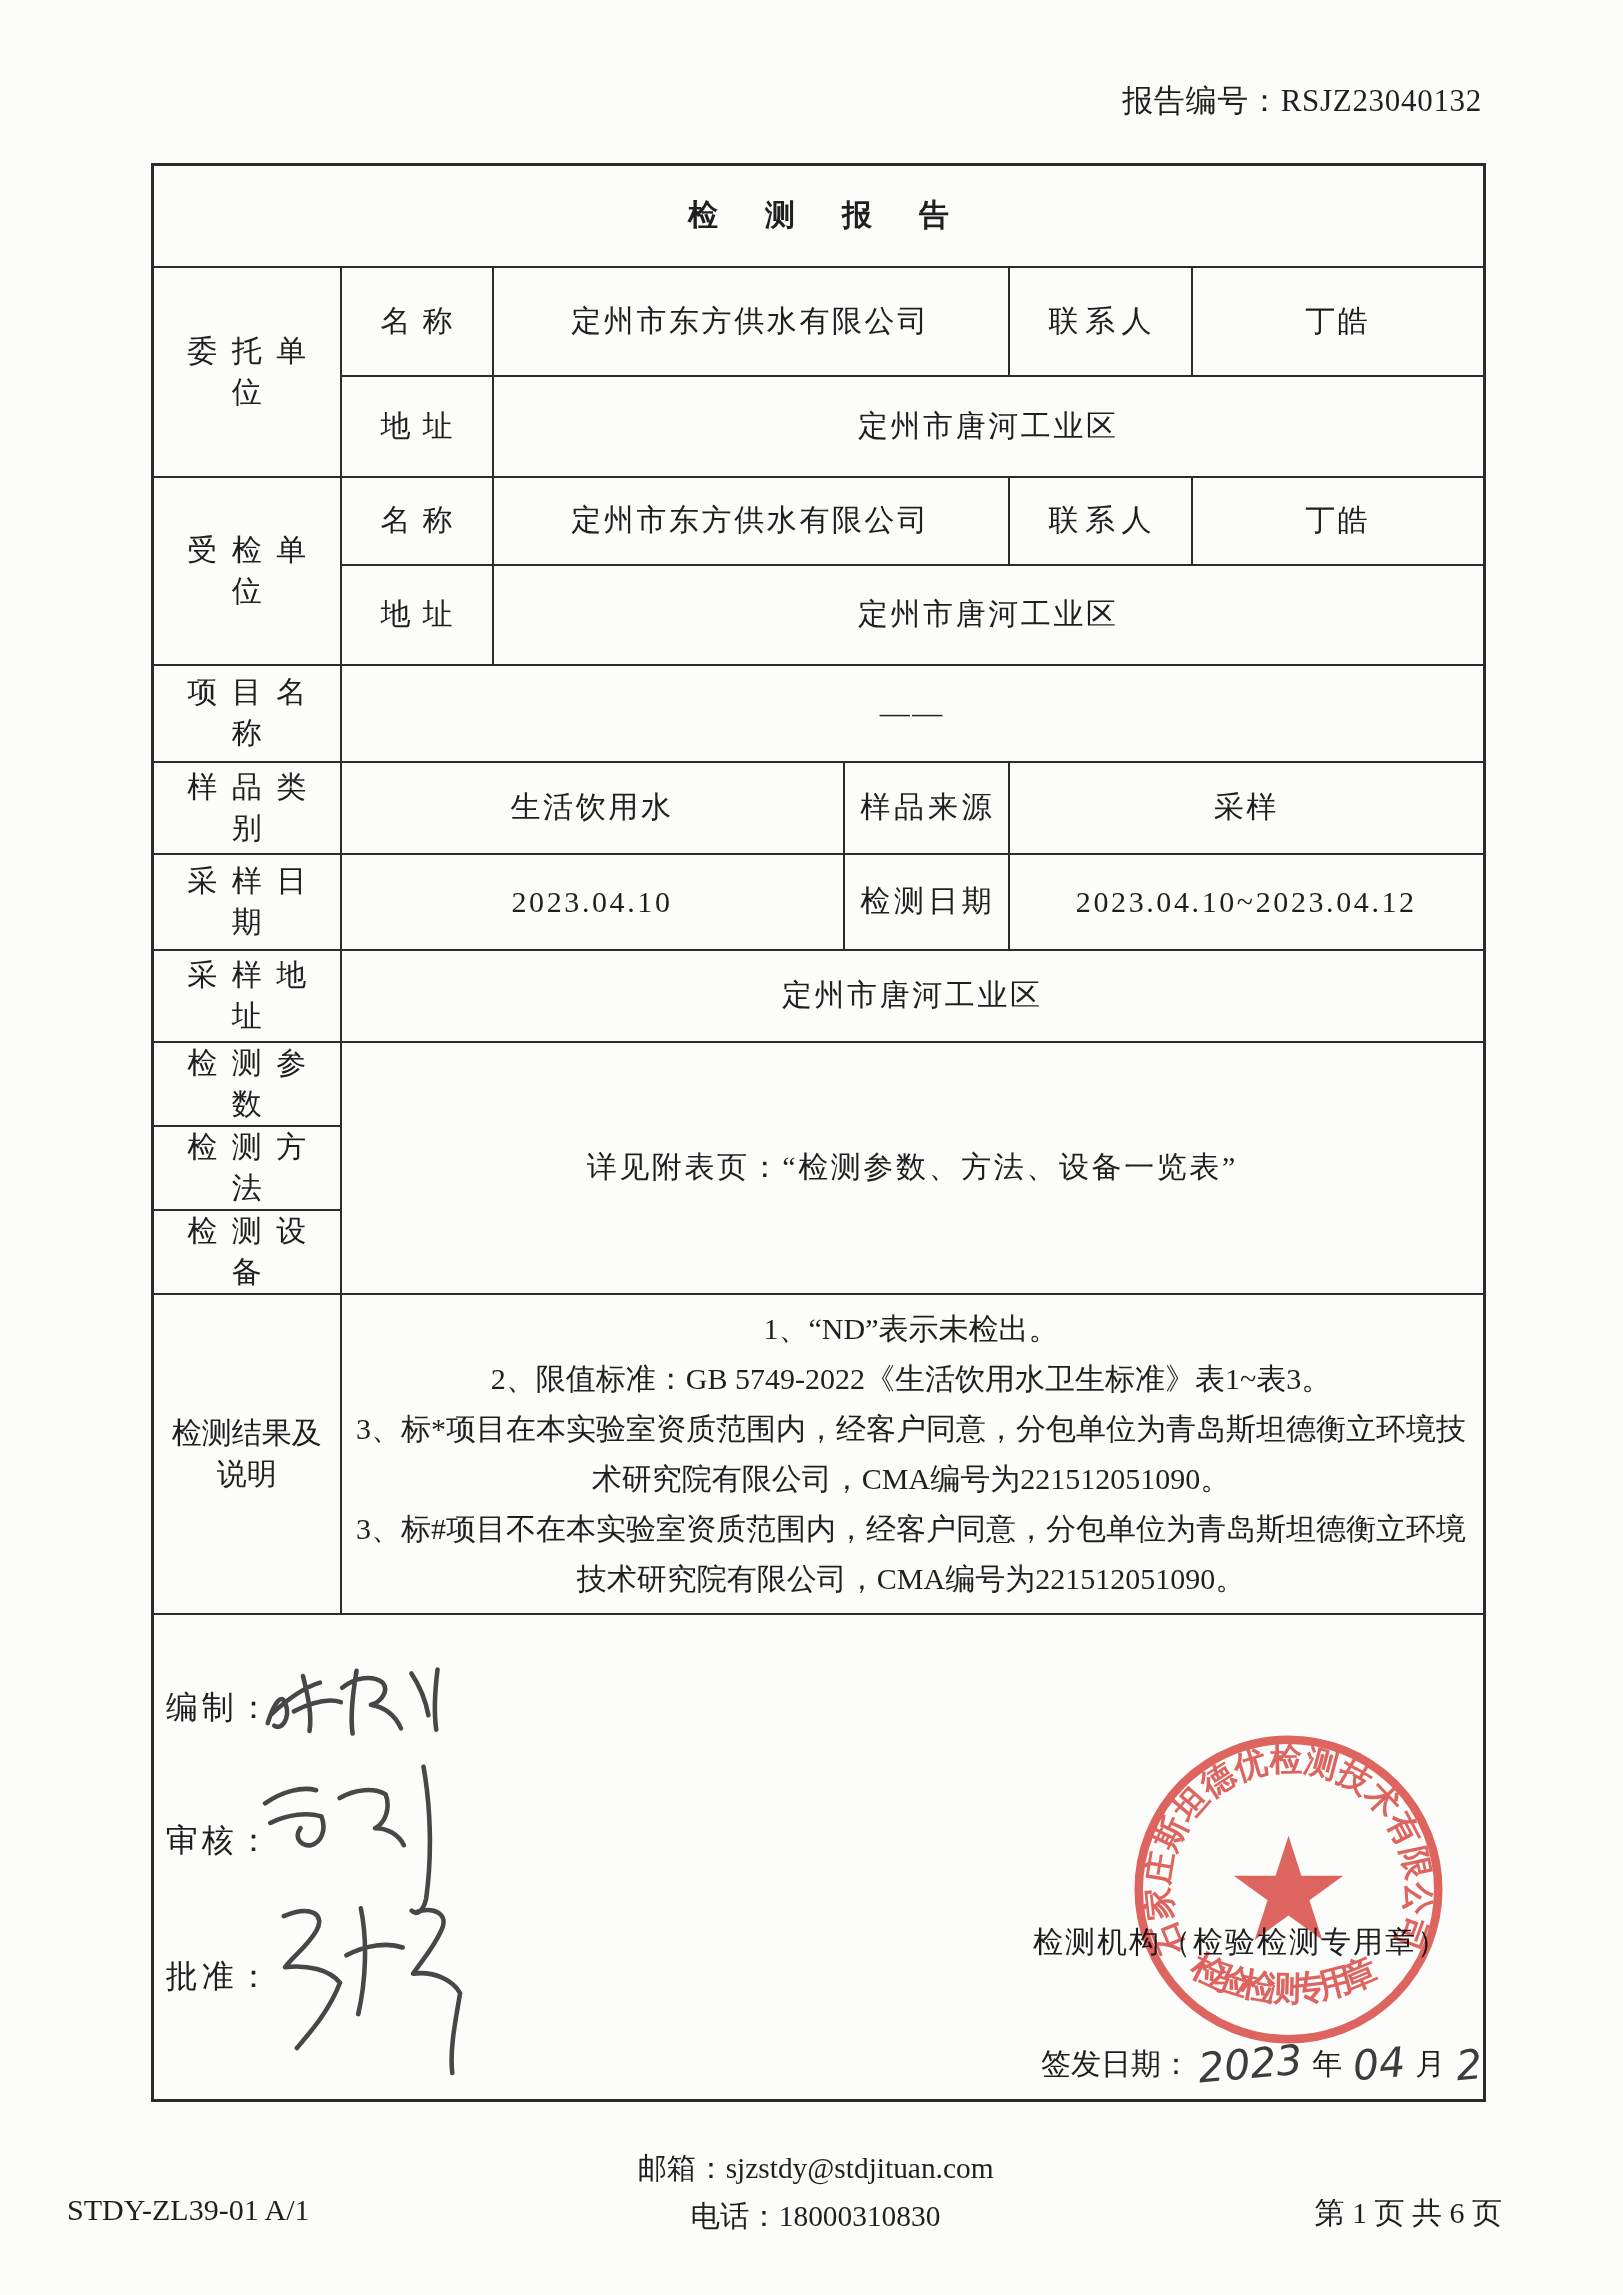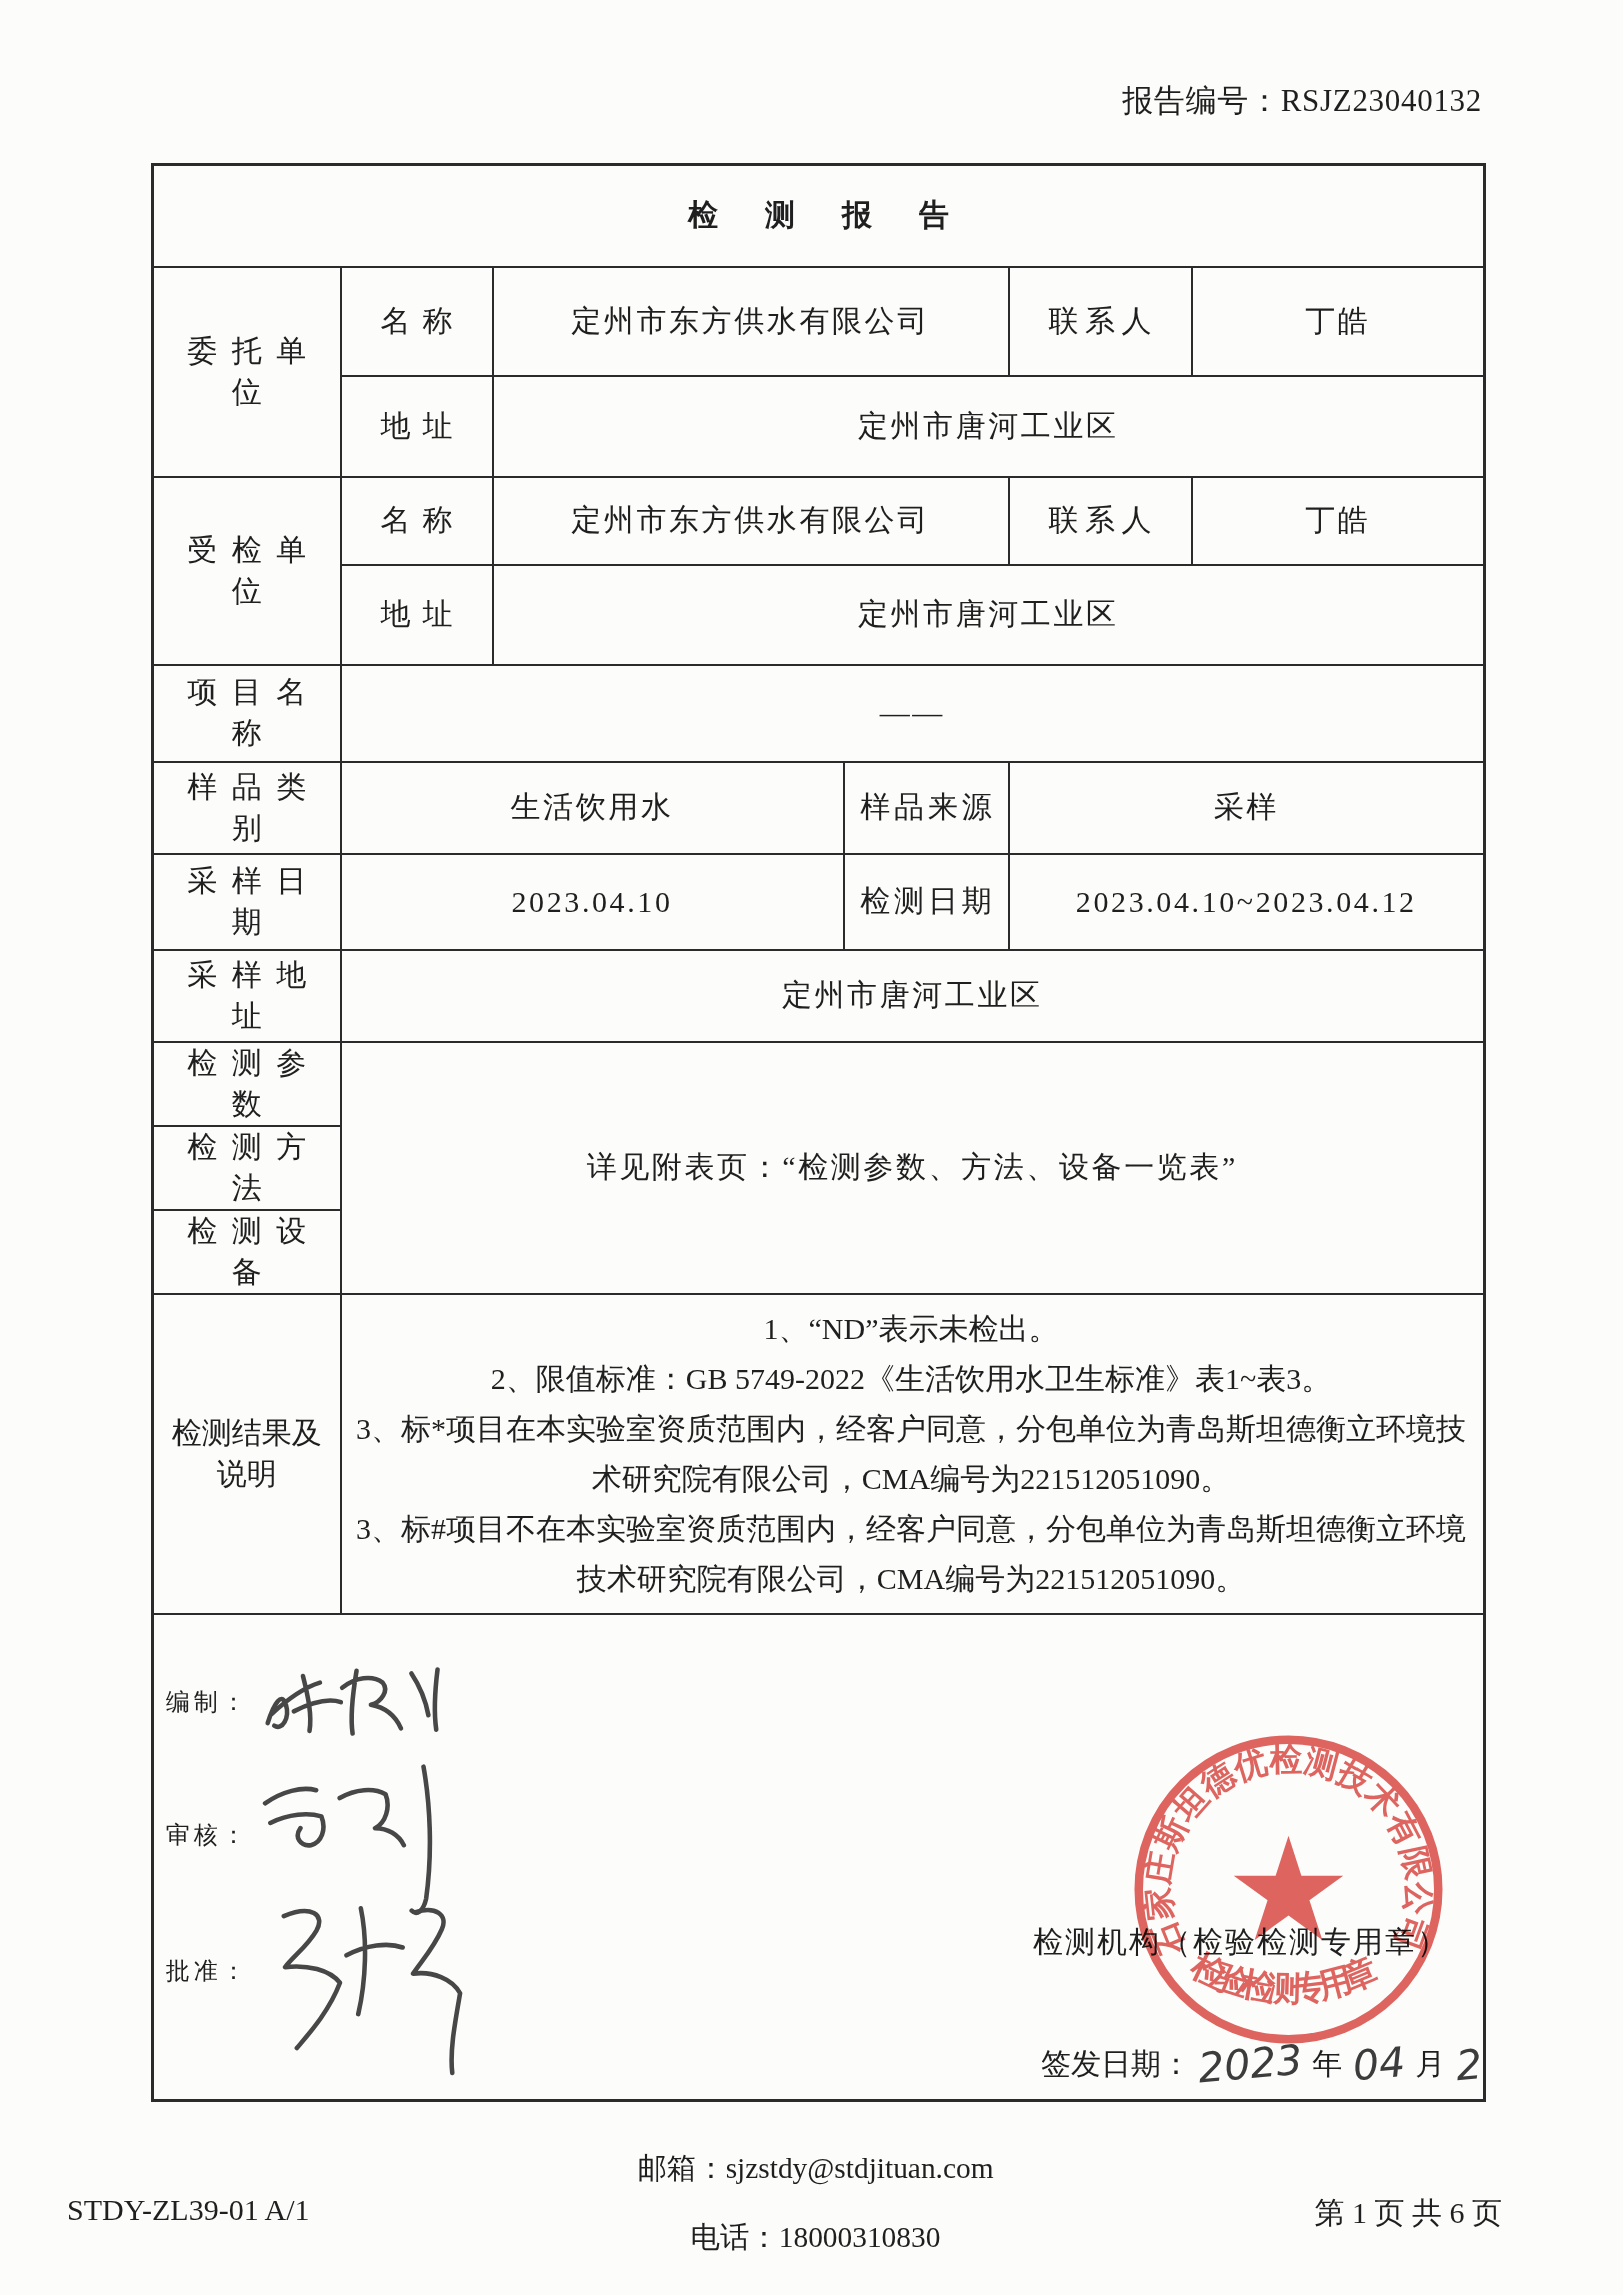--- a/index.html
+++ b/index.html
@@ -39,21 +39,21 @@
   .lbl3 { letter-spacing:6.5px; padding-left:6.5px;font-family:Liberation Serif, serif; }   
   .lbl4 { letter-spacing:3.9px; padding-left:3.9px; }     
   .val  { letter-spacing:2.6px; }
   .notes-cell {
     text-align:left; vertical-align:middle;
     padding:9.2px 11.8px 9.2px 9.2px;
     font-size:29.4px; line-height:50px;
   }
   .sign-cell { position:relative; padding:0; }
   .sign-label {
-    position:absolute; font-size:24px; letter-spacing:3.9px; white-space:nowrap;
+    position:absolute; font-size:32px; letter-spacing:3.9px; white-space:nowrap;
   }
   .sig { position:absolute; }
   .sig path { fill:none; stroke:#474747; stroke-width:7; stroke-linecap:round; stroke-linejoin:round; }
   .agency-note {
     position:absolute; left:879px; top:270px;
     font-size:30px; letter-spacing:2px; white-space:nowrap;margin-top:37px;
   }
   .stamp {
     position:absolute; left:971px; top:111px;
     width:327px; height:327px;
@@ -67,21 +67,21 @@
     display:inline-block;
     font-family:"DejaVu Sans", sans-serif;
     font-style:italic; font-size:41px; color:#3c3c3c;
     transform:rotate(-5deg);
     margin:0 6.5px; line-height:30px; vertical-align:-3.9px;
   }
   .unit { letter-spacing:0; margin:0 3.9px; }
   .footer-left  { position:absolute; left:67px;  top:2193px; font-size:30px; white-space:nowrap; }
   .footer-right { position:absolute; right:121px; top:2193px; font-size:30px; white-space:nowrap; }
   .footer-center { position:absolute; left:8px; right:0; top:2149px; text-align:center; font-size:29.4px; }
-  .footer-center .line2 { margin-top:29px; }
+  .footer-center .line2 { margin-top:8px; }
   .stamp text { font-weight:bold; }
 </style>
 </head>
 <body>
 
 <div class="page">
 
   <div class="report-no"><span>报告编号：</span><span>RSJZ23040132</span></div>
 
   <table class="report">

